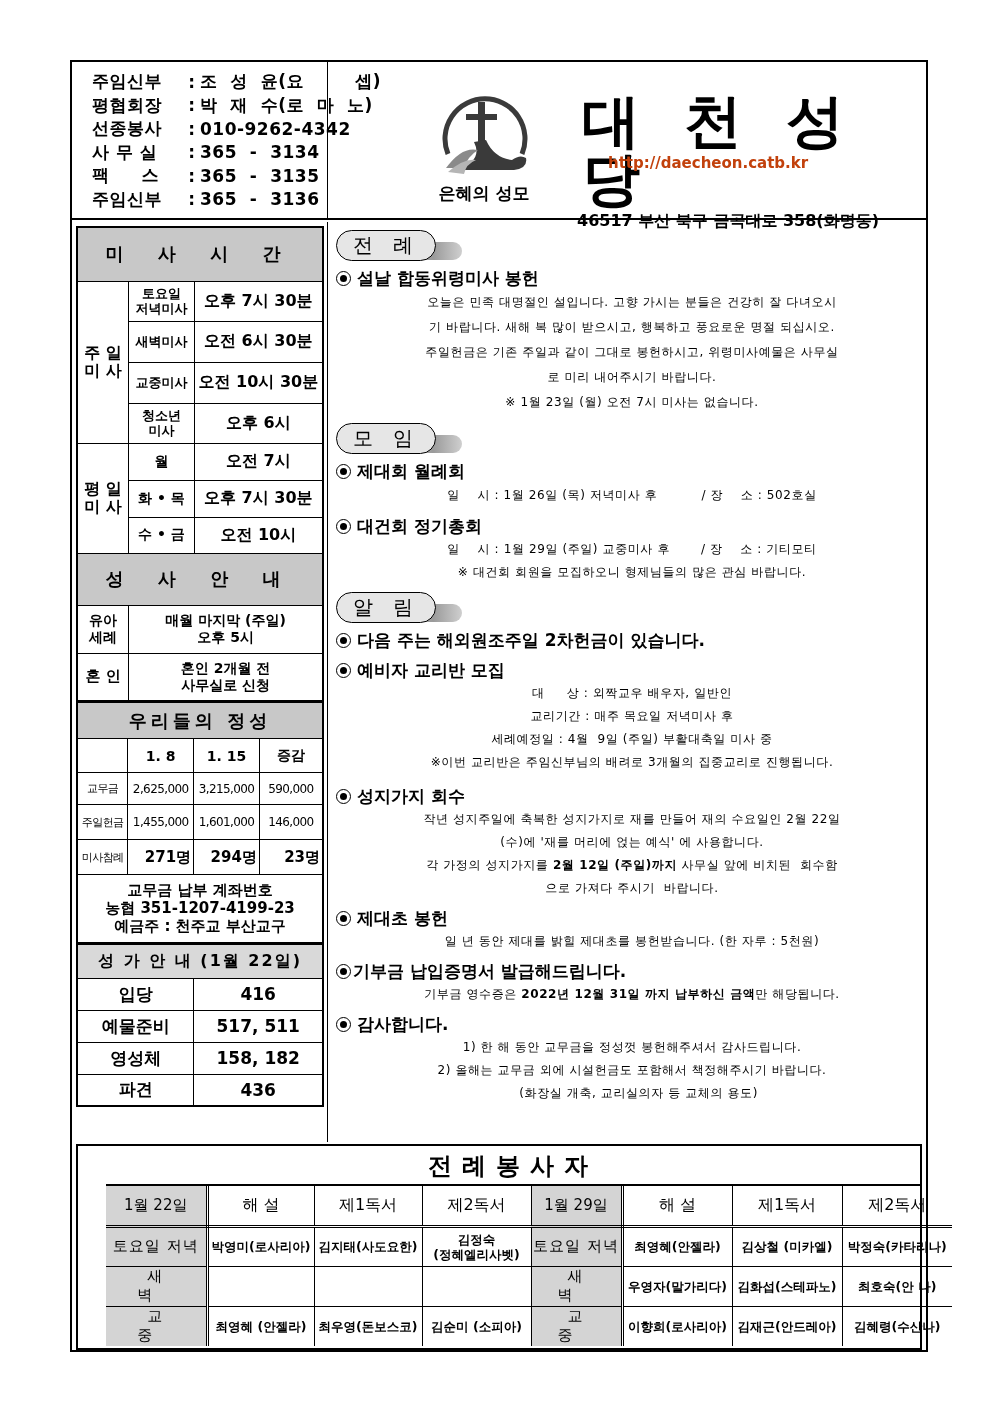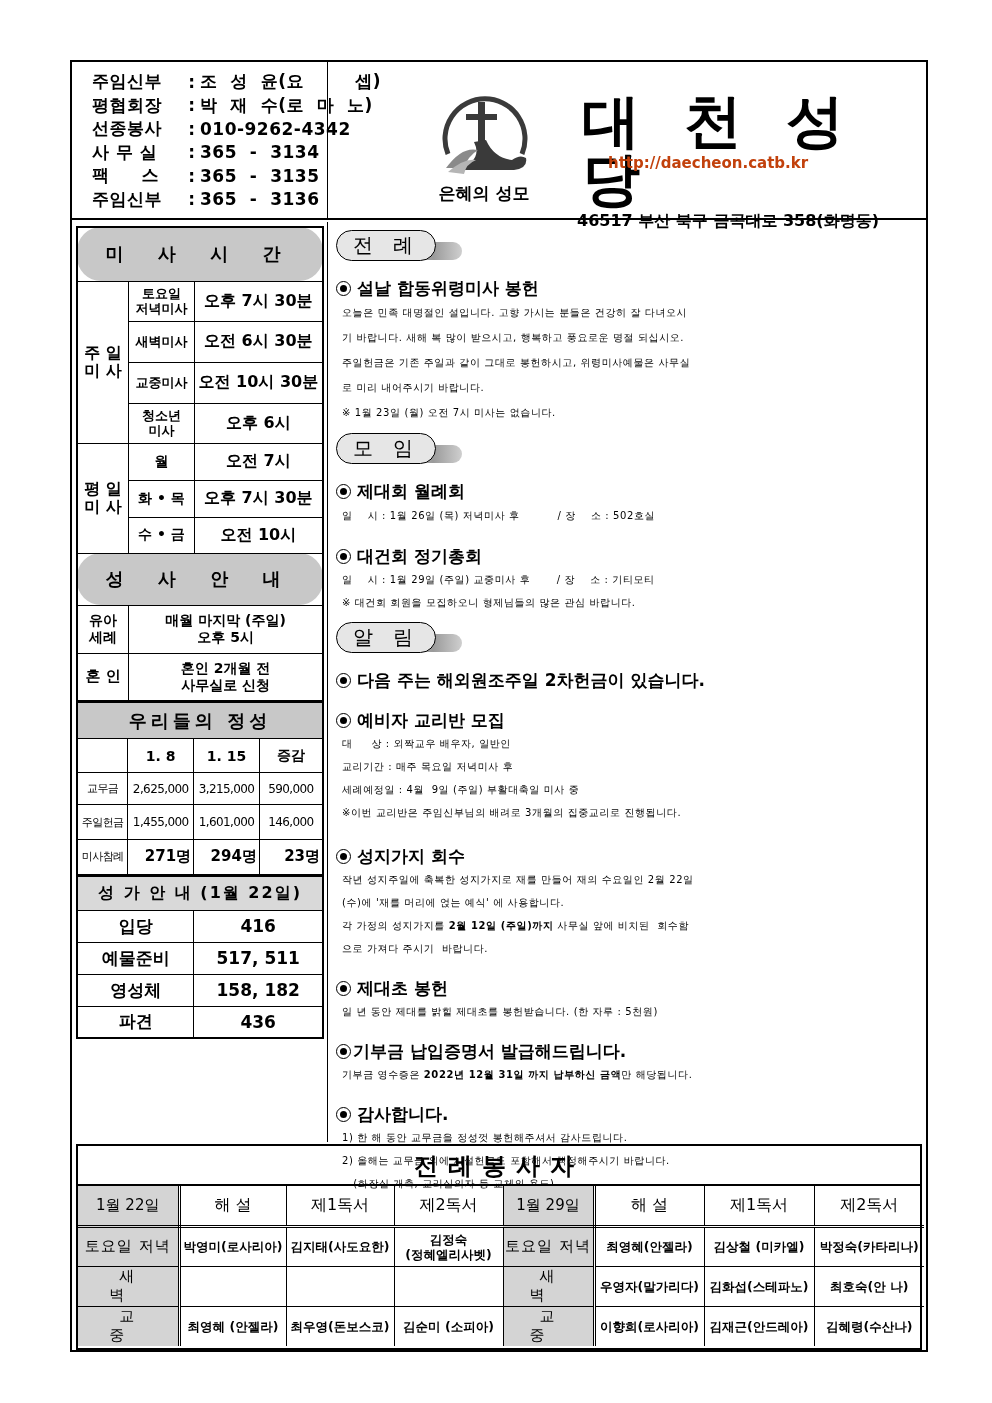--- a/index.html
+++ b/index.html
@@ -22,47 +22,47 @@
 
   .parish-name { position: absolute; left: 510px; top: 30px; font-size: 58px; font-weight: bold; letter-spacing: 44px; font-family: "DejaVu Sans", sans-serif; line-height: 1; }
   .parish-url { position: absolute; left: 536px; top: 92px; font-size: 15px; font-weight: bold; color: #c2410c; }
   .parish-addr { position: absolute; left: 505px; top: 112px; font-size: 16px; font-weight: bold; white-space: pre; margin-top: 37px; }
 
   
   .left-col { position: absolute; left: 4px; top: 164px; width: 248px; }
   table.lt { border-collapse: collapse; width: 248px; border: 2px solid #000; }
   table.lt td { border: 1px solid #000; text-align: center; vertical-align: middle; font-weight: bold; padding: 0 2px; }
   .gray { background: #c8c8c8; }
-  .sec-head { font-size: 18px; letter-spacing: 14px; height: 54px; border-radius: 24px; }
+  .sec-head { font-size: 18px; letter-spacing: 14px; height: 54px; }
   .sec-head2 { font-size: 18px; letter-spacing: 4px; height: 36px; }
   .small2 { font-size: 13px; line-height: 15px; }
   .mass-time { font-size: 16px; }
   .num-cell { font-size: 12px; font-weight: normal !important; letter-spacing: -0.6px; }
   .bank { font-size: 15px; line-height: 18px; height: 68px; }
   .hymn-lbl { font-size: 17px; height: 32px; }
   .hymn-val { font-size: 17px; }
 
   .col-divider { position: absolute; left: 255px; top: 160px; width: 1px; height: 920px; background: #000; }
 
   
   .right-col { position: absolute; left: 264px; top: 168px; width: 586px; }
   .tab-head { position: relative; height: 34px; margin-bottom: 2px; }
   .tab-shadow { position: absolute; left: 30px; top: 12px; width: 96px; height: 18px; border-radius: 0 14px 14px 0; background: linear-gradient(to right, #d8d8d8, #9a9a9a 70%, #cfcfcf); }
   .tab-pill { position: absolute; left: 0; top: 0; width: 100px; height: 31px; border: 1.5px solid #000; border-radius: 16px; background: #e6e6e6; font-size: 20px; letter-spacing: 20px; text-indent: 16px; line-height: 29px; }
-  .item-title { font-size: 17px; font-weight: bold; margin-top: 12px; height: 24px; line-height: 24px; white-space: nowrap; }
+  .item-title { font-size: 17px; font-weight: bold; margin-top: 2px; height: 24px; line-height: 24px; white-space: nowrap; }
   .item-title .bullet { display: inline-block; width: 15px; height: 15px; border: 1.5px solid #000; border-radius: 50%; position: relative; margin-right: 6px; vertical-align: -2px; }
   .item-title .bullet::after { content: ""; position: absolute; left: 2.5px; top: 2.5px; width: 7px; height: 7px; border-radius: 50%; background: #000; }
-  .body-line { font-size: 10px; line-height: 25px; padding-left: 6px; white-space: pre; letter-spacing: 0.6px; font-family: "DejaVu Sans", sans-serif; }
+  .body-line { font-size: 12px; line-height: 25px; padding-left: 6px; white-space: pre; letter-spacing: 0.6px; font-family: "DejaVu Sans", sans-serif; text-align: center; }
   .body-line.tight { line-height: 23px; }
   .body-line b { font-weight: bold; }
   .gap-s { height: 4px; }
   .gap-m { height: 8px; }
 
   
-  .bottom { position: absolute; left: 4px; top: 1082px; width: 846px; height: 206px; border: 2px solid #000; }
+  .bottom { position: absolute; left: 4px; top: 1082px; width: 846px; height: 206px; border: 2px solid #000; padding-left: 28px; }
   .bottom-title { height: 40px; border-bottom: 2px solid #000; text-align: center; font-size: 24px; font-weight: bold; letter-spacing: 10px; line-height: 40px; }
   table.bt { border-collapse: collapse; width: 100%; table-layout: fixed; }
   table.bt td { border: 1px solid #000; text-align: center; vertical-align: middle; height: 40px; }
   table.bt tr:first-child td { border-top: none; }
   table.bt td:first-child { border-left: none; }
   table.bt td:last-child { border-right: none; }
   table.bt tr:last-child td { border-bottom: none; }
   .bt-date { background: #d4d4d4; font-size: 15px; border-right: 3px double #000 !important; }
   .bt-role { font-size: 16px; }
   .bt-head-row td { border-bottom: 3px double #000 !important; }
@@ -192,20 +192,27 @@
         <td class="num-cell" style="font-size:11px">주일헌금</td>
         <td class="num-cell">1,455,000</td>
         <td class="num-cell">1,601,000</td>
         <td class="num-cell">146,000</td>
       </tr>
       <tr style="height:35px">
         <td class="num-cell" style="font-size:11px">미사참례</td>
         <td style="font-size:15px;text-align:right">271명</td>
         <td style="font-size:15px;text-align:right">294명</td>
         <td style="font-size:15px;text-align:right">23명</td>
+      </tr>
+      <tr>
+        <td colspan="4" class="bank">
+          <div>교무금 납부 계좌번호</div>
+          <div>농협 351-1207-4199-23</div>
+          <div>예금주 : 천주교 부산교구</div>
+        </td>
       </tr>
     </tbody>
       </table>
 
     <table class="lt" style="border-top:none">
       <colgroup>
           <col style="width:118px">
           <col style="width:130px">
         </colgroup>
       <tbody>

